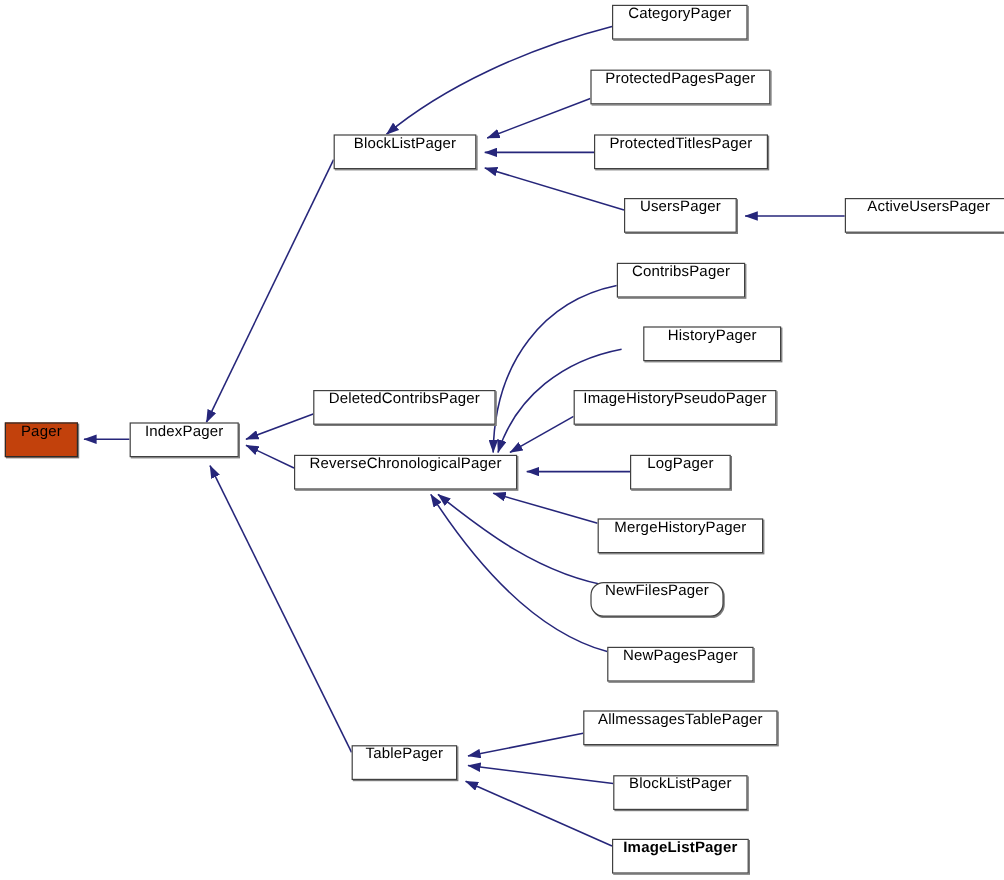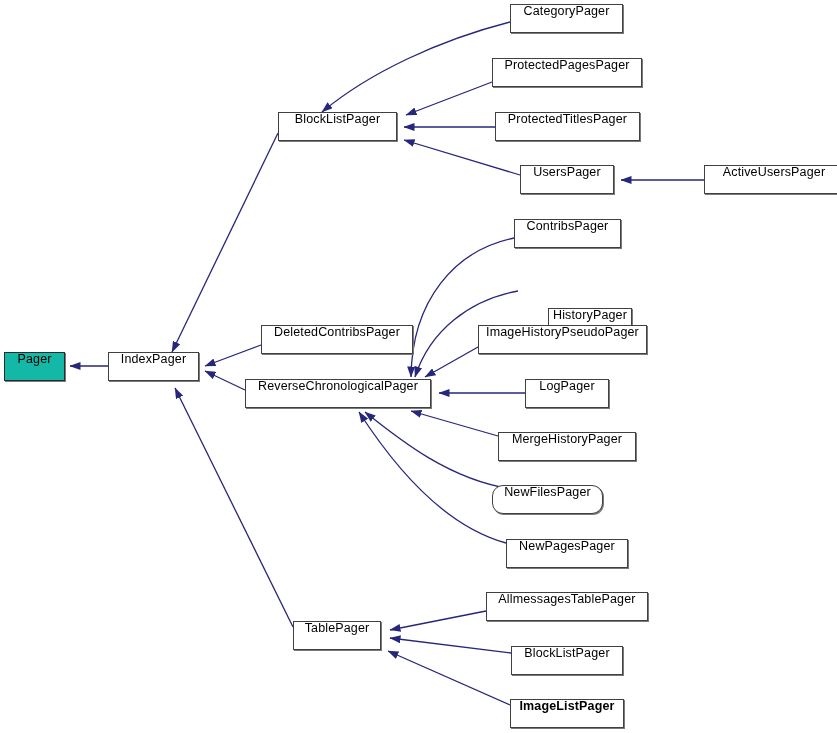--- a/index.html
+++ b/index.html
@@ -40,21 +40,21 @@
     font-size: 12.5px;
     line-height: 1;
     display: flex;
     align-items: flex-start;
     justify-content: center;
     letter-spacing: 0.15px;
     white-space: nowrap;
     box-shadow: 1px 1px 0 0 #7a7a7a;
   }
   .node.highlight {
-    background: #14b8a6;
+    background: #c2410c;
     border-color: #2b2b2b;
   }
   .node-label {
     display: block;
     pointer-events: none;
   }
 </style>
 </head>
 <body>
 
@@ -115,21 +115,21 @@
       </div>
       <div class="node" style="left: 261px; top: 325px; width: 152px; height: 29px;">
         <span class="node-label">DeletedContribsPager</span>
       </div>
       <div class="node" style="left: 245px; top: 379px; width: 186px; height: 29px;">
         <span class="node-label">ReverseChronologicalPager</span>
       </div>
       <div class="node" style="left: 514px; top: 219px; width: 107px; height: 29px;">
         <span class="node-label">ContribsPager</span>
       </div>
-      <div class="node" style="left: 548px; top: 272px; width: 84px; height: 29px; margin-top: 36px;">
+      <div class="node" style="left: 536px; top: 272px; width: 115px; height: 29px;">
         <span class="node-label">HistoryPager</span>
       </div>
       <div class="node" style="left: 478px; top: 325px; width: 169px; height: 29px;">
         <span class="node-label">ImageHistoryPseudoPager</span>
       </div>
       <div class="node" style="left: 525px; top: 379px; width: 84px; height: 29px;">
         <span class="node-label">LogPager</span>
       </div>
       <div class="node" style="left: 498px; top: 432px; width: 138px; height: 29px;">
         <span class="node-label">MergeHistoryPager</span>

